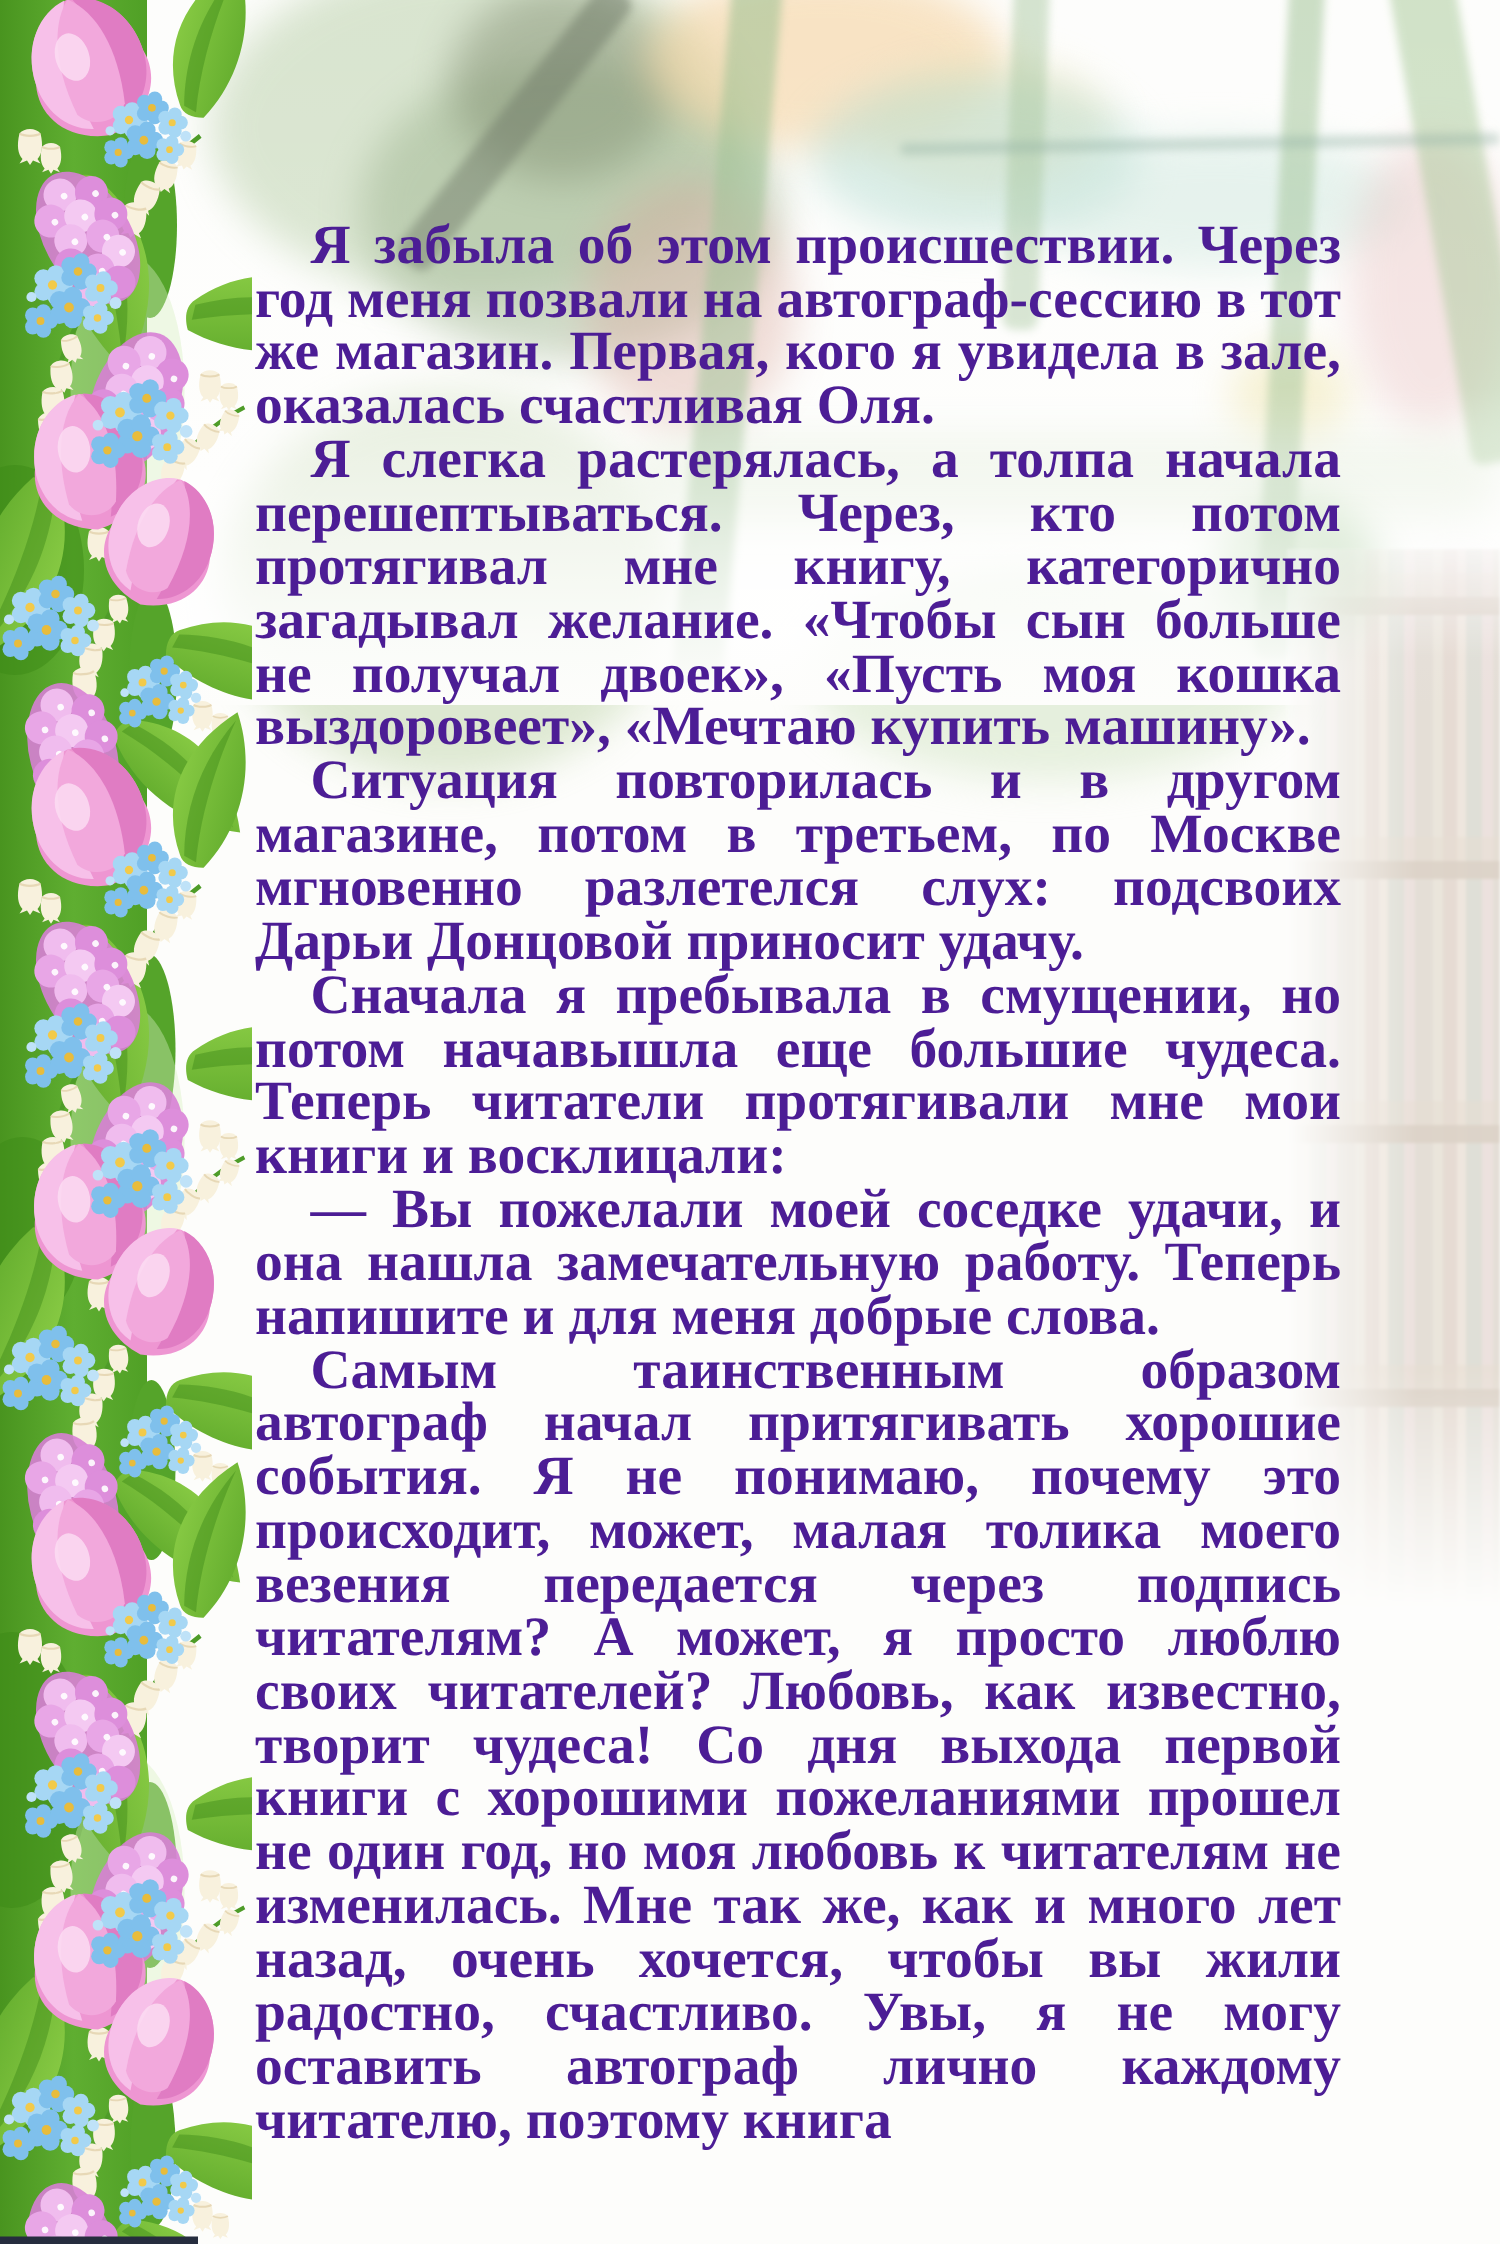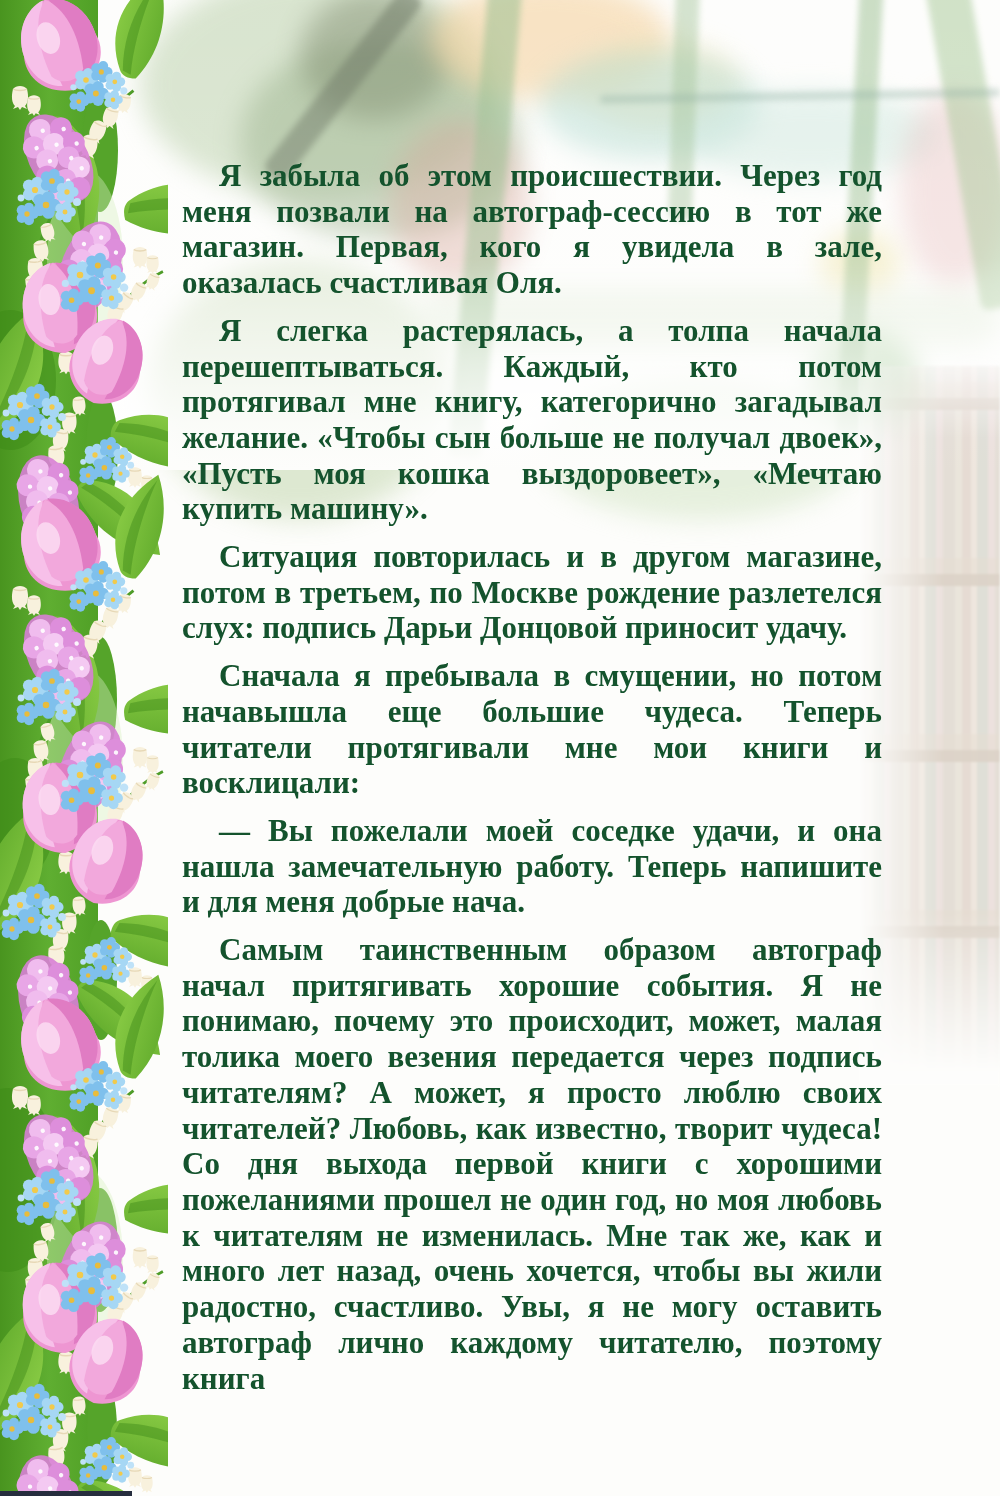--- a/index.html
+++ b/index.html
@@ -25,23 +25,23 @@
     background:
       linear-gradient(90deg,#fff 0%,rgba(255,255,255,0) 60%),
       linear-gradient(180deg,rgba(255,255,255,.75) 0%,rgba(255,255,255,0) 10%,rgba(255,255,255,0) 76%,#fff 98%);}
 
   
   .border-wrap{position:absolute;left:0;top:0;z-index:2;}
   .bottom-edge{position:absolute;left:0;bottom:0;width:132px;height:5px;background:#262d3e;z-index:4;}
 
   
   main{position:absolute;left:170px;top:146px;width:724px;z-index:3;}
-  main p{margin:12px;text-indent:37px;text-align:justify;color:#14532d;
+  main p{margin:0;text-indent:37px;text-align:justify;color:#4c1d95;
     font-family:"Liberation Serif","DejaVu Serif",serif;font-weight:700;
-    font-size:31px;line-height:35.7px;hyphens:manual;-webkit-hyphens:manual;}
+    font-size:37px;line-height:35.7px;hyphens:manual;-webkit-hyphens:manual;}
 </style>
 </head>
 <body>
 
 <div class="page">
 
   <div class="bg">
     <div class="blob" style="left:140px;top:-30px;width:360px;height:230px;background:#a8c494;opacity:.55;"></div>
     <div class="blob" style="left:240px;top:40px;width:280px;height:200px;background:#7d9c6a;opacity:.5;"></div>
     <div class="blob" style="left:300px;top:-10px;width:150px;height:130px;background:#55663f;opacity:.45;"></div>
@@ -201,21 +201,21 @@
       <ellipse cx="85" cy="1260" rx="38" ry="90" fill="#d8f0c0" opacity=".4"></ellipse>
 
       <use href="#tile" y="0"></use>
       <use href="#tile" y="500"></use>
       <use href="#tile" y="1000"></use>
     </svg>
   </div>
 
   <main>
     <p>Я забыла об этом происшествии. Через год меня позвали на автограф-сессию в тот же магазин. Пер­вая, кого я увидела в зале, оказалась счастливая Оля.</p>
-    <p>Я слегка растерялась, а толпа начала перешепты­ваться. Каждый, кто потом протягивал мне книгу, категорично загадывал желание. «Чтобы сын больше не получал двоек», «Пусть моя кошка выздоровеет», «Мечтаю купить машину».</p>
-    <p>Ситуация повторилась и в другом магазине, потом в третьем, по Москве рождение разлетелся слух: под­пись Дарьи Донцовой приносит удачу.</p>
+    <p>Я слегка растерялась, а толпа начала перешепты­ваться. Через, кто потом протягивал мне книгу, категорично загадывал желание. «Чтобы сын больше не получал двоек», «Пусть моя кошка выздоровеет», «Мечтаю купить машину».</p>
+    <p>Ситуация повторилась и в другом магазине, потом в третьем, по Москве мгновенно разлетелся слух: под­своих Дарьи Донцовой приносит удачу.</p>
     <p>Сначала я пребывала в смущении, но потом нача­вышла еще большие чудеса. Теперь читатели протяги­вали мне мои книги и восклицали:</p>
-    <p>— Вы пожелали моей соседке удачи, и она нашла замечательную работу. Теперь напишите и для меня добрые нача.</p>
+    <p>— Вы пожелали моей соседке удачи, и она нашла замечательную работу. Теперь напишите и для меня добрые слова.</p>
     <p>Самым таинственным образом автограф начал притягивать хорошие события. Я не понимаю, поче­му это происходит, может, малая толика моего везе­ния передается через подпись читателям? А может, я просто люблю своих читателей? Любовь, как из­вестно, творит чудеса! Со дня выхода первой книги с хорошими пожеланиями прошел не один год, но моя любовь к читателям не изменилась. Мне так же, как и много лет назад, очень хочется, чтобы вы жили радостно, счастливо. Увы, я не могу оставить автограф лично каждому читателю, поэтому книга</p>
   </main>
 
   <div class="bottom-edge"></div>
 </div>
 
 </body></html>

